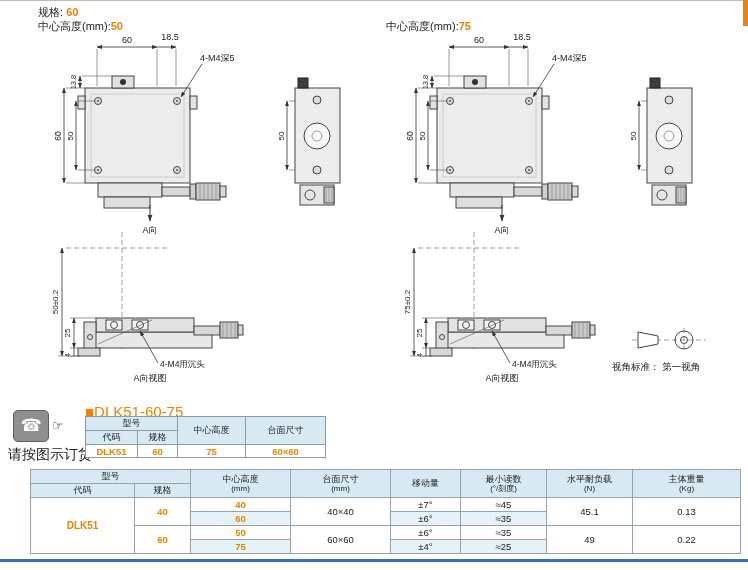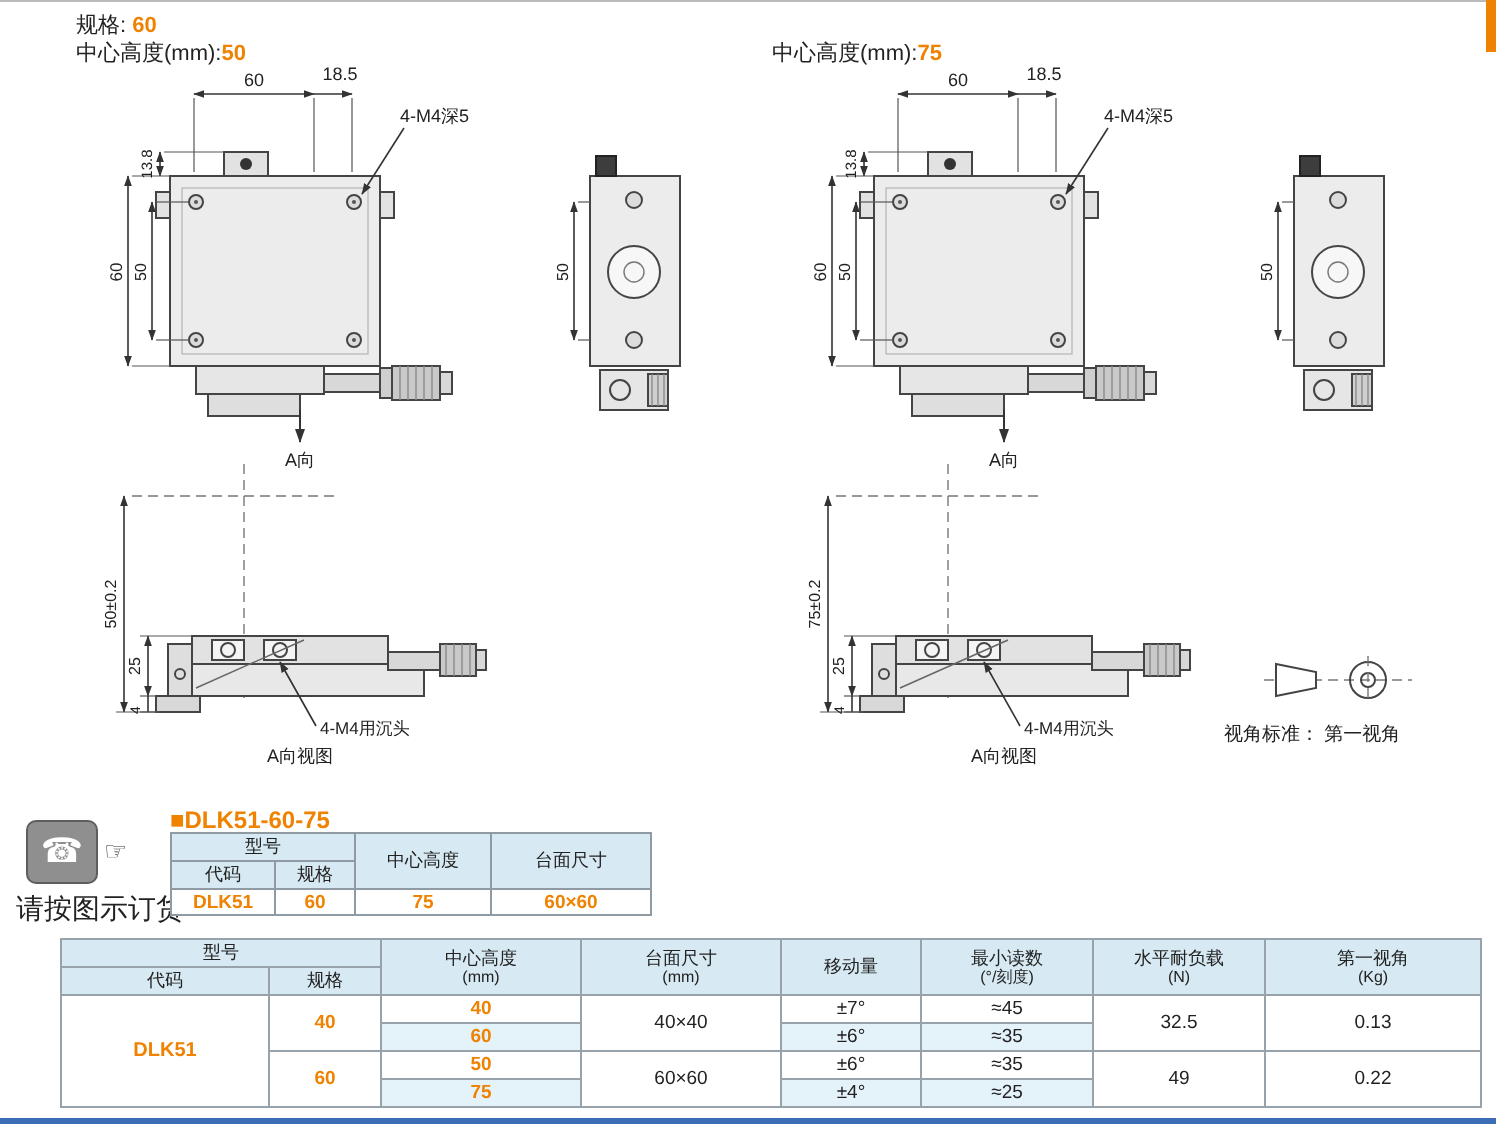--- a/index.html
+++ b/index.html
@@ -16,21 +16,21 @@
   .corner-tab{position:absolute;top:0;right:0;width:5px;height:26px;background:var(--accent);}
   .hdr{font-size:11px;white-space:nowrap;}
   .orange{color:var(--accent);font-weight:bold;}
   svg{display:block;font-family:"Liberation Sans","DejaVu Sans",sans-serif;}
   svg text{fill:#222;}
 
   .icon-box{width:34px;height:30px;background:#8f8f8f;border:1px solid #5e5e5e;border-radius:5px;
             color:#fff;font-size:17px;line-height:30px;text-align:center;}
   .hand{font-size:13px;color:#333;}
   .note{font-size:14px;color:#222;white-space:nowrap;}
-  .order-title{font-size:12px;font-weight:bold;color:var(--accent);white-space:nowrap;}
+  .order-title{font-size:15px;font-weight:normal;color:var(--accent);white-space:nowrap;}
 
   table{border-collapse:collapse;table-layout:fixed;}
   .order-table{font-size:9px;border:1px solid #55606a;}
   .order-table th,.order-table td{border:1px solid #8f9aa3;text-align:center;padding:0;height:12px;}
   .order-table th{background:var(--table-header-bg);font-weight:normal;}
   .order-table td{background:#fff;font-size:9.5px;}
 
   .spec-table{font-size:9.5px;border:1px solid #4a5560;}
   .spec-table th,.spec-table td{border:1px solid #98a2aa;text-align:center;padding:0 2px;}
   .spec-table th{background:var(--table-header-bg);font-weight:normal;font-size:9px;line-height:1.15;height:13px;}
@@ -254,38 +254,38 @@
         <th rowspan="2">移动量</th>
         <th rowspan="2">
           <span>最小读数</span>
           <span class="unit">(°/刻度)</span>
         </th>
         <th rowspan="2">
           <span>水平耐负载</span>
           <span class="unit">(N)</span>
         </th>
         <th rowspan="2">
-          <span>第一视角</span>
+          <span>主体重量</span>
           <span class="unit">(Kg)</span>
         </th>
       </tr>
       <tr>
         <th>代码</th>
         <th>规格</th>
       </tr>
     </thead>
     <tbody>
       <tr>
         <td rowspan="4" class="orange" style="font-size:10px;">DLK51</td>
         <td rowspan="2" class="orange">40</td>
         <td class="orange">40</td>
         <td rowspan="2">40×40</td>
         <td>±7°</td>
         <td>≈45</td>
-        <td rowspan="2">32.5</td>
+        <td rowspan="2">45.1</td>
         <td rowspan="2">0.13</td>
       </tr>
       <tr class="alt">
         <td class="orange">60</td>
         <td>±6°</td>
         <td>≈35</td>
       </tr>
       <tr>
         <td rowspan="2" class="orange">60</td>
         <td class="orange">50</td>

